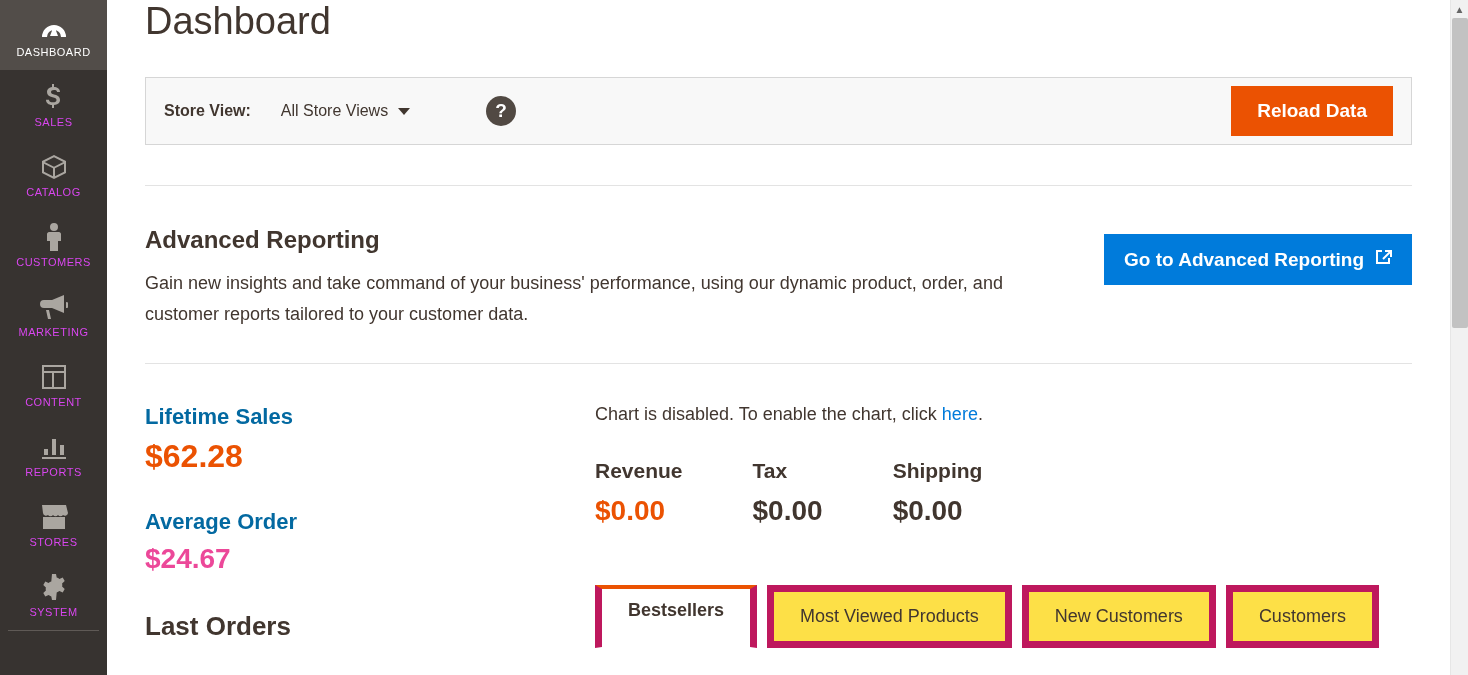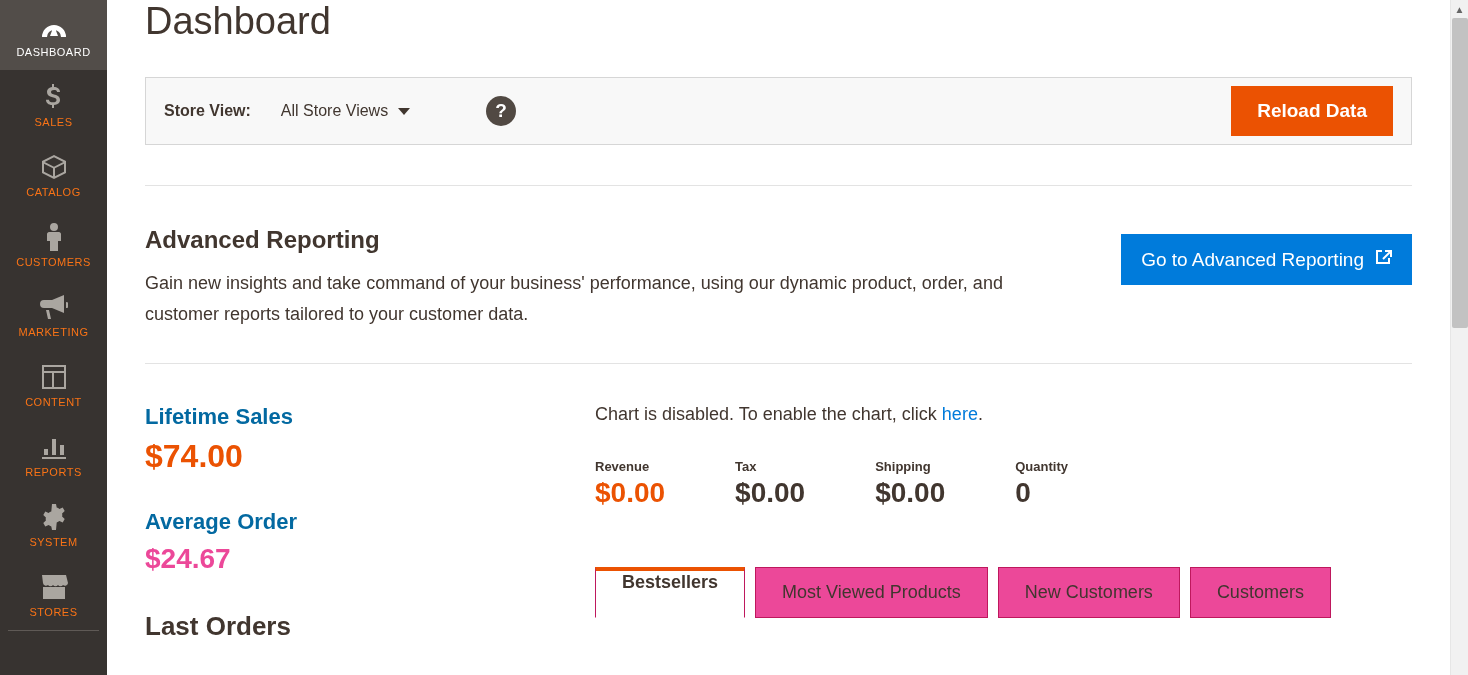--- a/index.html
+++ b/index.html
@@ -24,21 +24,21 @@
     flex-direction: column;
   }
   .sidebar-item {
     display: flex;
     flex-direction: column;
     align-items: center;
     justify-content: center;
     padding: 14px 2px 12px;
     cursor: pointer;
     text-align: center;
-    color: #f97316;
+    color: #d946ef;
   }
   .sidebar-item.active {
     background: #524d49;
     color: #fff;
   }
   .sidebar-item .icon {
     height: 26px;
     display: flex;
     align-items: center;
     justify-content: center;
@@ -151,21 +151,21 @@
   }
   .adv-desc {
     font-size: 18px;
     color: #41362f;
     line-height: 1.7;
   }
   .adv-btn {
     background: #007bdb;
     color: #fff;
     font-size: 19px;
-    font-weight: 400;
+    font-weight: 700;
     padding: 14px 20px;
     border: none;
     cursor: pointer;
     display: flex;
     align-items: center;
     gap: 10px;
     margin-top: 8px;
     white-space: nowrap;
   }
   .adv-btn svg { fill: #fff; }
@@ -212,24 +212,24 @@
     text-decoration: none;
     cursor: pointer;
   }
 
   .totals-row {
     display: flex;
     gap: 70px;
   }
   .total-block { }
   .total-label {
-    font-size: 13px;
-    font-weight: 700;
-    color: #41362f;
-    margin-bottom: 3px;
+    font-size: 21px;
+    font-weight: 700;
+    color: #41362f;
+    margin-bottom: 12px;
   }
   .total-value {
     font-size: 28px;
     font-weight: 700;
   }
   .total-value.orange { color: #eb5202; }
   .total-value.dark { color: #41362f; }
 
   .last-orders-title {
     font-size: 26px;
@@ -238,33 +238,33 @@
     margin: 36px 0 12px 0;
   }
 
   
   .tabs {
     margin-top: 58px;
     display: flex;
     gap: 10px;
   }
   .tab {
-    background: #ec4899;
-    border: 1px solid #be185d;
+    background: #fde047;
+    border: 7px solid #be185d;
     padding: 14px 26px;
     font-size: 18px;
     color: #41362f;
     cursor: pointer;
   }
   .tab.active {
     background: #fff;
     border-top: 4px solid #eb5202;
     border-bottom: 1px solid #fff;
     font-weight: 600;
-    padding-top: 1px;
+    padding-top: 11px;
   }
 
   
   .scrollbar-track {
     position: absolute;
     right: 0; top: 0;
     width: 18px;
     height: 675px;
     background: #f1f1f1;
     border-left: 1px solid #e6e6e6;
@@ -352,34 +352,34 @@
     <span class="icon">
       <svg width="24" height="24" viewBox="0 0 24 24">
           <path d="M0 22h24v2H0v-2zM2 14h4v6H2v-6zm8-10h4v16h-4V4zm8 6h4v10h-4V10z"></path>
         </svg>
     </span>
     <span class="sidebar-label">REPORTS</span>
   </div>
 
   <div class="sidebar-item">
     <span class="icon">
+      <svg width="28" height="24" viewBox="0 0 28 24">
+          <path d="M2 0h24l2 8a3 3 0 0 1-5 2 3 3 0 0 1-5 0 3 3 0 0 1-5 0 3 3 0 0 1-5 0 3 3 0 0 1-5-2L2 0zm1 12h22v12H3V12z"></path>
+        </svg>
+    </span>
+    <span class="sidebar-label">STORES</span>
+  </div>
+
+  <div class="sidebar-item">
+    <span class="icon">
       <svg width="26" height="26" viewBox="0 0 26 26">
           <path d="M13 8a5 5 0 1 1 0 10 5 5 0 0 1 0-10zm-2-8h4l.7 3.5c1 .3 1.9.8 2.7 1.4l3.3-1.4 2 3.5-2.6 2.4c.1.5.2 1 .2 1.6s-.1 1.1-.2 1.6l2.6 2.4-2 3.5-3.3-1.4c-.8.6-1.7 1.1-2.7 1.4L15 26h-4l-.7-3.5c-1-.3-1.9-.8-2.7-1.4L4.3 22.5l-2-3.5 2.6-2.4c-.1-.5-.2-1-.2-1.6s.1-1.1.2-1.6L2.3 11l2-3.5L7.6 8.9c.8-.6 1.7-1.1 2.7-1.4L11 0z"></path>
         </svg>
     </span>
     <span class="sidebar-label">SYSTEM</span>
-  </div>
-
-  <div class="sidebar-item">
-    <span class="icon">
-      <svg width="28" height="24" viewBox="0 0 28 24">
-          <path d="M2 0h24l2 8a3 3 0 0 1-5 2 3 3 0 0 1-5 0 3 3 0 0 1-5 0 3 3 0 0 1-5 0 3 3 0 0 1-5-2L2 0zm1 12h22v12H3V12z"></path>
-        </svg>
-    </span>
-    <span class="sidebar-label">STORES</span>
   </div>
 
   <div class="sidebar-sep"></div>
 </nav>
 
 <main class="main">
 
   <h1 class="page-title">Dashboard</h1>
 
   <div class="storebar">
@@ -410,21 +410,21 @@
       </span>
     </button>
   </div>
 
   <div class="section-divider2"></div>
 
   <div class="stats">
 
     <div class="stats-left">
       <div class="stat-label">Lifetime Sales</div>
-      <div class="stat-value-orange">$74.00</div>
+      <div class="stat-value-orange">$62.28</div>
 
       <div class="stat-label">Average Order</div>
       <div class="stat-value-dark">$24.67</div>
 
       <div class="last-orders-title">Last Orders</div>
 
     </div>
 
     <div class="stats-right">
       <div class="chart-disabled">
@@ -437,24 +437,20 @@
           <div class="total-value orange">$0.00</div>
         </div>
         <div class="total-block">
           <div class="total-label">Tax</div>
           <div class="total-value dark">$0.00</div>
         </div>
         <div class="total-block">
           <div class="total-label">Shipping</div>
           <div class="total-value dark">$0.00</div>
         </div>
-        <div class="total-block">
-          <div class="total-label">Quantity</div>
-          <div class="total-value dark">0</div>
-        </div>
       </div>
 
       <div class="tabs">
         <div class="tab active">Bestsellers</div>
         <div class="tab">Most Viewed Products</div>
         <div class="tab">New Customers</div>
         <div class="tab">Customers</div>
       </div>
     </div>
   </div>

